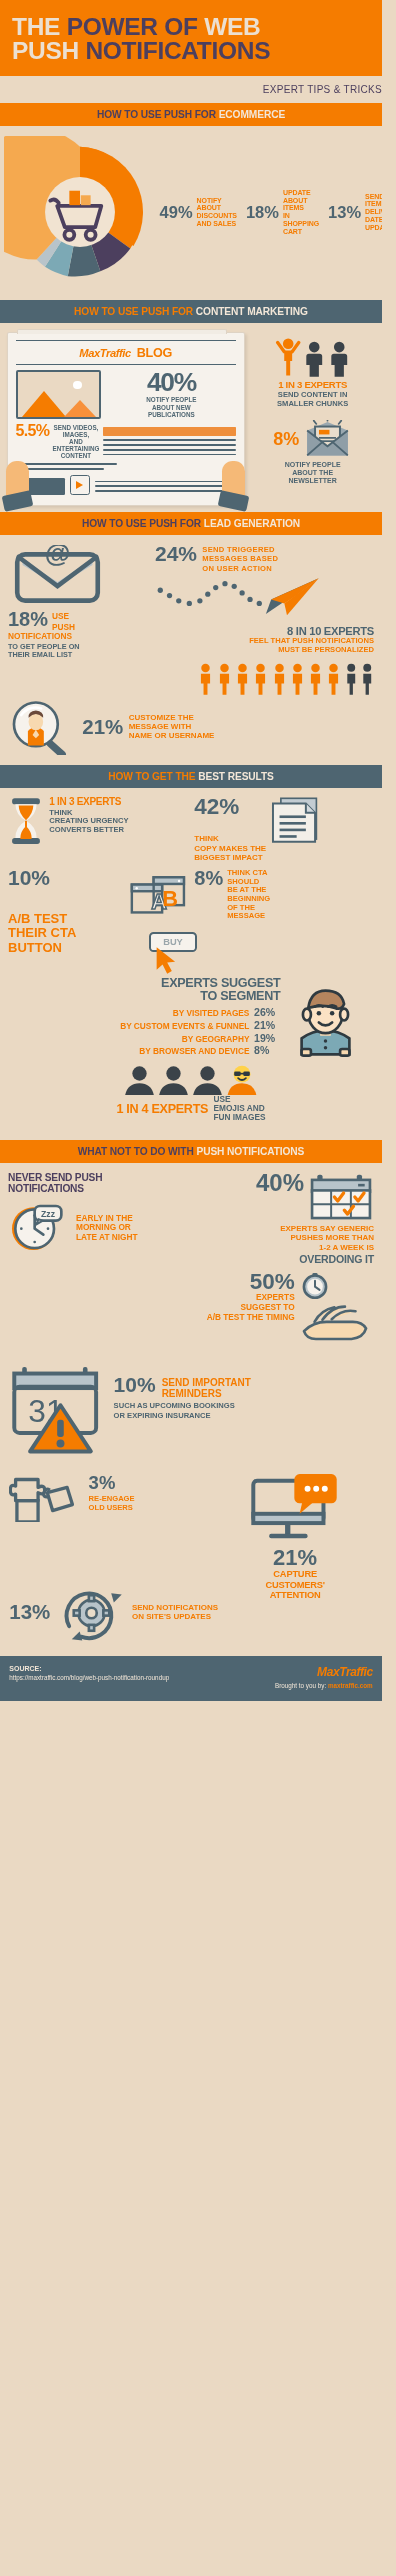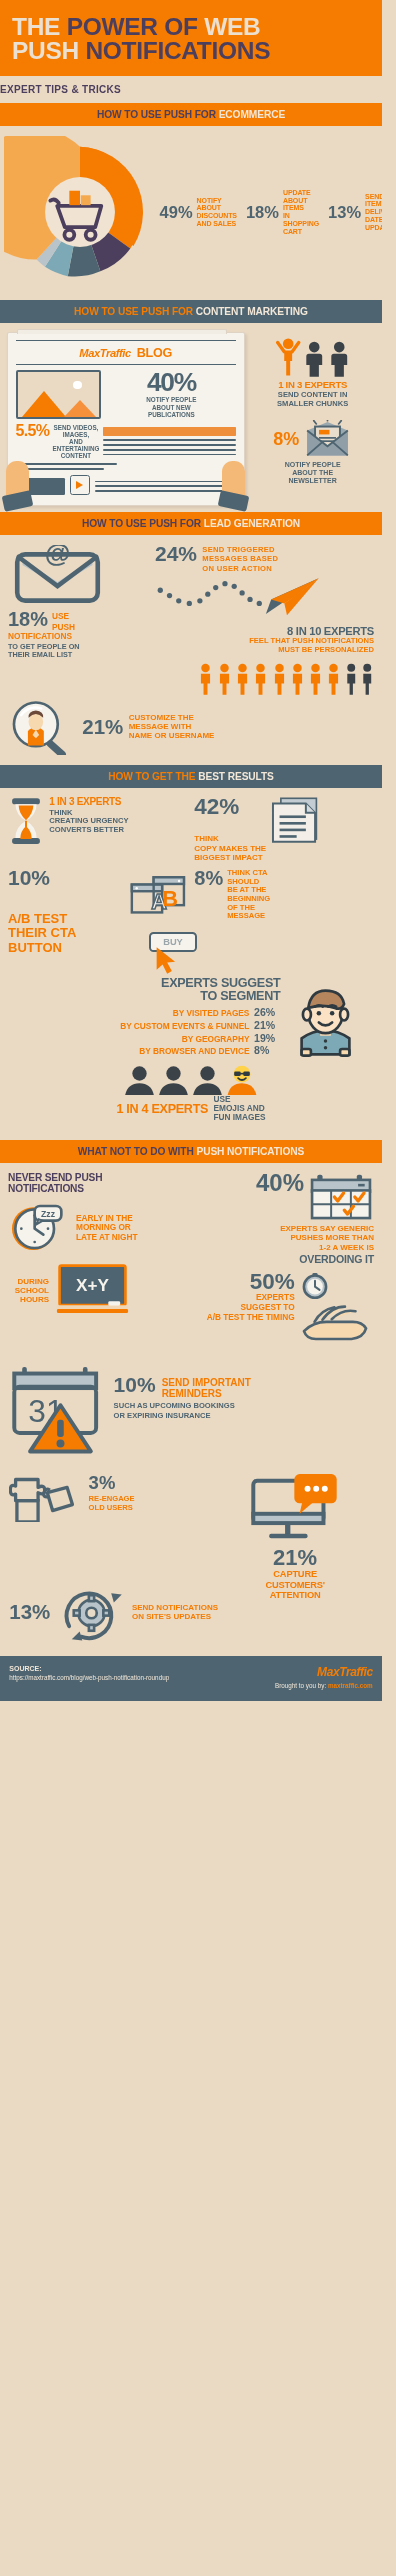--- a/index.html
+++ b/index.html
@@ -9,22 +9,22 @@
     -webkit-font-smoothing:antialiased;
   }
   .page { width:382px; position:relative; overflow:hidden; }
 
   
   .hero { background:#f57c00; padding:14.5px 12px 13.2px 12px; }
   .hero h1 { font-size:24.5px; line-height:0.98; font-weight:bold; letter-spacing:-0.3px; }
   .hero .lt { color:#ece0d1; }
   .hero .dk { color:#4c3f5e; }
 
-  .subtitle { text-align:left; padding:8.6px 0 7.3px; background:#ead9c3;
-    color:#4c3f5e; font-weight:bold; font-size:10px; letter-spacing:0.3px; }
+  .subtitle { text-align:right; padding:8.6px 0 7.3px; background:#ead9c3;
+    color:#4c3f5e; font-weight:normal; font-size:10px; letter-spacing:0.3px; }
 
   
   .banner { padding:6px 0; text-align:center; font-size:10.2px; font-weight:bold; letter-spacing:-0.1px; }
   .banner.orange { background:#f57c00; }
   .banner.orange .a { color:#4c3f5e; }
   .banner.orange .b { color:#f3e7d8; }
   .banner.slate { background:#4e6571; }
   .banner.slate .a { color:#f57c00; }
   .banner.slate .b { color:#f3e7d8; }
   .banner.slate.inv .a { color:#f3e7d8; }
@@ -661,32 +661,20 @@
           <circle cx="40" cy="60" r="2" fill="#4e6571"></circle>
             <circle cx="20" cy="40" r="2" fill="#4e6571"></circle>
           <rect x="40" y="6" width="40" height="22" rx="8" fill="#f6f2ec" stroke="#4e6571" stroke-width="4"></rect>
           <path d="M46 26 l-4 8 l10 -6 z" fill="#f6f2ec" stroke="#4e6571" stroke-width="3"></path>
           <text x="60" y="22" font-family="Liberation Sans, sans-serif" font-size="13" font-weight="bold" fill="#4e6571" text-anchor="middle">Zzz</text>
         </svg>
         <div class="t" style="white-space:pre-line">EARLY IN THE
 MORNING OR
 LATE AT NIGHT</div>
       </div>
-      <div class="wn-school">
-        <div class="t" style="white-space:pre-line">DURING
-SCHOOL
-HOURS</div>
-        <svg width="77" height="54" viewBox="0 0 116 82">
-          <rect x="8" y="4" width="100" height="60" rx="3" fill="#4e6571" stroke="#f57c00" stroke-width="4"></rect>
-          <rect x="4" y="64" width="108" height="8" rx="3" fill="#f0d6b4"></rect>
-          <rect x="4" y="70" width="108" height="6" rx="2" fill="#f57c00"></rect>
-          <rect x="82" y="58" width="18" height="7" rx="2" fill="#f6f2ec"></rect>
-          <text x="58" y="42" font-family="Liberation Sans, sans-serif" font-size="26" font-weight="bold" fill="#f6f2ec" text-anchor="middle">X+Y</text>
-        </svg>
-      </div>
     </div>
     <div class="wn-right">
       <div class="wn-40">
         <div class="n">40%</div>
         <svg width="66" height="50" viewBox="0 0 100 76">
           <rect x="14" y="4" width="8" height="14" rx="3" fill="#4e6571"></rect>
           <rect x="74" y="4" width="8" height="14" rx="3" fill="#4e6571"></rect>
           <rect x="6" y="12" width="88" height="18" fill="#b8c4ca" stroke="#4e6571" stroke-width="4"></rect>
           <rect x="6" y="28" width="88" height="42" fill="#f6f2ec" stroke="#4e6571" stroke-width="4"></rect>
           <g stroke="#4e6571" stroke-width="3">

